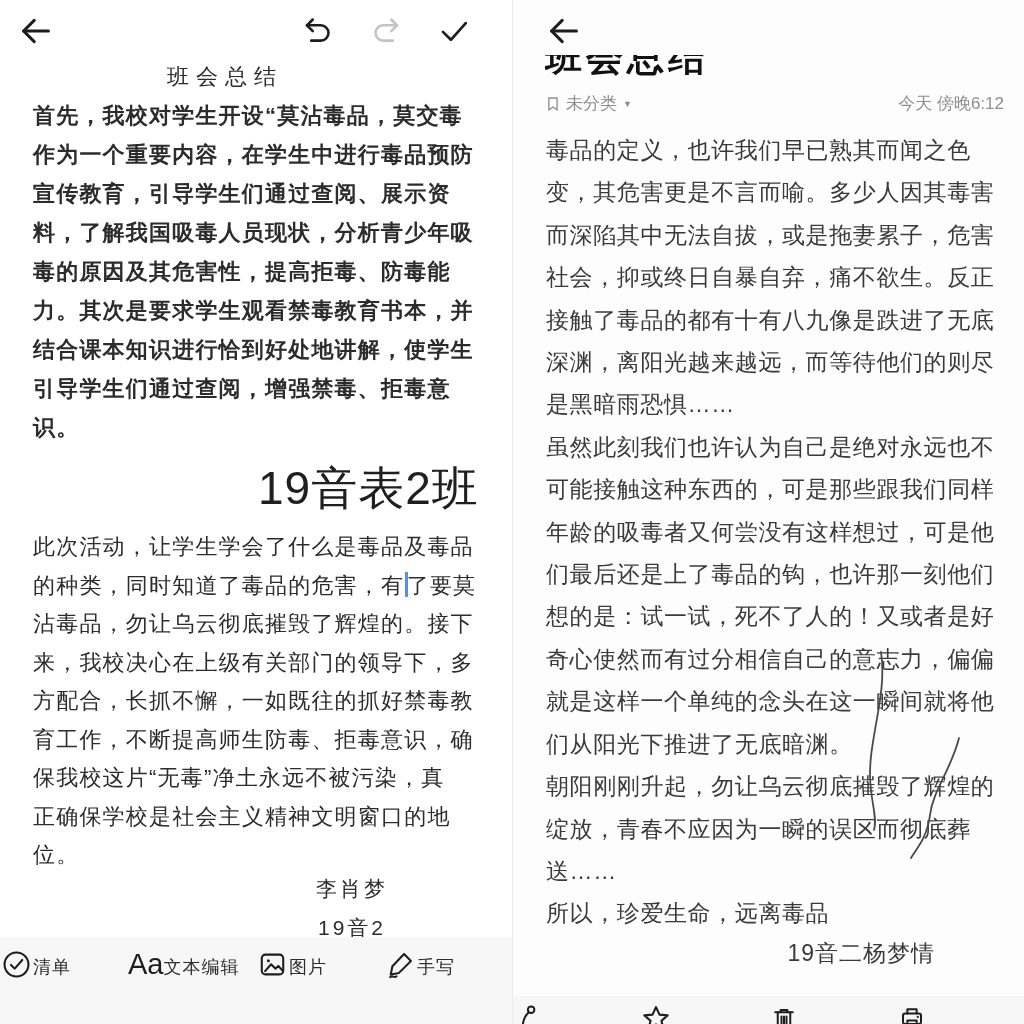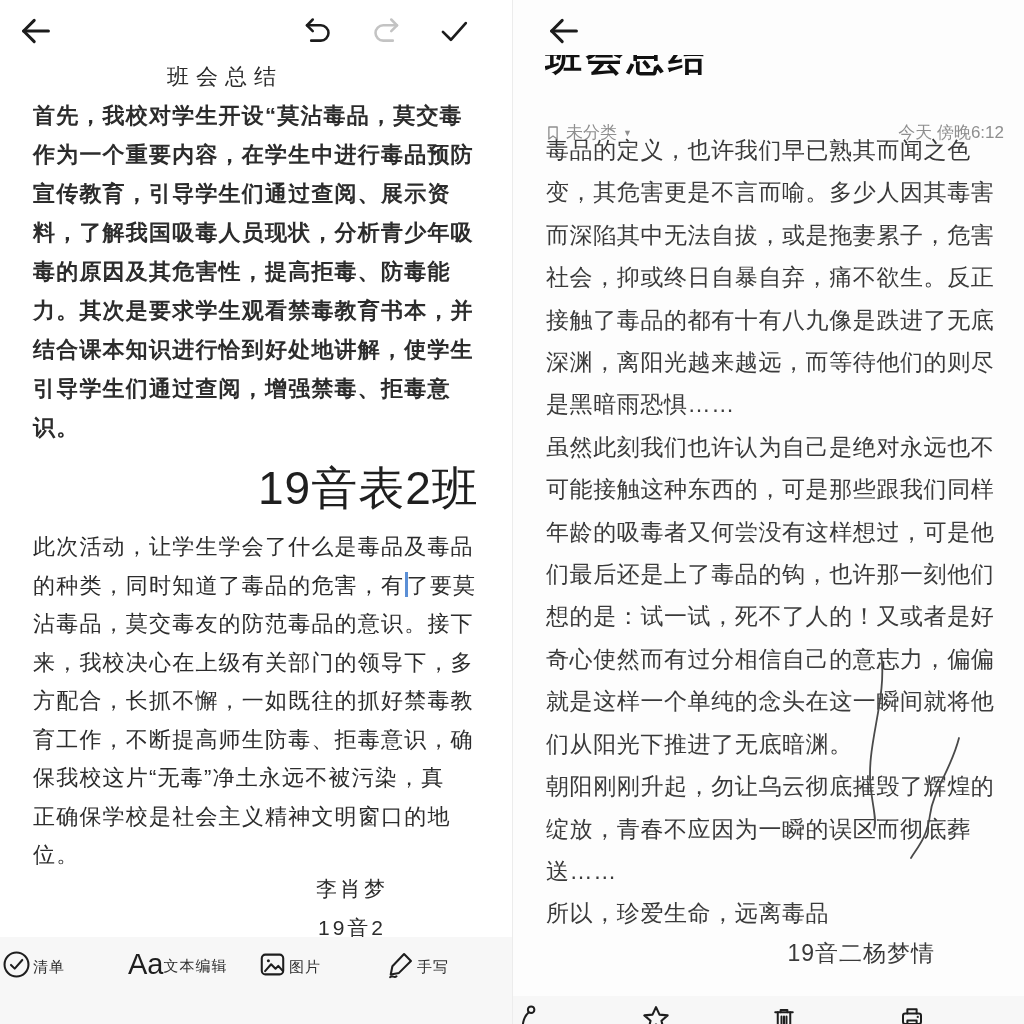--- a/index.html
+++ b/index.html
@@ -22,27 +22,27 @@
     letter-spacing:1px;white-space:nowrap;}
   .caret{display:inline-block;width:2.5px;height:25px;background:#5b8fd6;
     vertical-align:-4px;margin:0 -1px 0 1px;}
   #lp-signature{top:869px;left:192px;width:320px;text-align:center;color:#2c2c2c;
     font-size:21px;line-height:39px;letter-spacing:3px;}
   #lp-toolbar{top:937px;left:0;width:512px;height:87px;background:#f7f7f7;
     display:flex;align-items:flex-start;}
   .tool-item{flex:1;display:flex;flex-direction:row;align-items:center;
     padding-top:11px;cursor:pointer;}
   .tool-item .glyph-aa{font-size:29px;font-weight:500;color:#1e1e1e;line-height:32px;height:32px;}
-  .tool-label{font-size:15px;color:#2e2e2e;margin-top:5px;letter-spacing:1px;}
+  .tool-label{font-size:18px;color:#2e2e2e;margin-top:5px;letter-spacing:1px;}
   
   #rp-title-clip{top:55px;left:32px;width:300px;height:23px;overflow:hidden;}
   #rp-title-clip .t{font-size:37px;font-weight:700;color:#111;letter-spacing:4px;
     margin-top:-17px;line-height:40px;}
   #rp-meta{top:92px;left:31px;right:20px;display:flex;align-items:center;
-    color:#8e8e8e;font-size:17px;margin-top:29px;}
+    color:#8e8e8e;font-size:17px;}
   #rp-meta .cat{display:flex;align-items:center;gap:4px;cursor:pointer;}
   #rp-meta .tri{font-size:9px;margin-left:2px;color:#8e8e8e;}
   #rp-meta .time{margin-left:auto;}
   #rp-body{top:129px;left:33px;right:18px;color:#3a3a3a;font-size:23px;
     line-height:42.4px;letter-spacing:0.6px;font-weight:500;}
   #rp-signature{top:938px;left:0;right:89px;text-align:right;color:#3a3a3a;
     font-size:23px;font-weight:500;letter-spacing:1px;}
   #rp-scribbles{top:0;left:0;pointer-events:none;}
   #rp-toolbar{top:996px;left:0;width:512px;height:28px;background:#f7f7f7;
     display:flex;align-items:flex-start;}
@@ -91,21 +91,21 @@
       <div class="hw-line">结合课本知识进行恰到好处地讲解，使学生</div>
       <div class="hw-line">引导学生们通过查阅，增强禁毒、拒毒意</div>
       <div class="hw-line">识。</div>
     </div>
 
     <div class="abs" id="lp-watermark">19音表2班</div>
 
     <div class="abs hw-block" id="lp-para2">
       <div class="hw-line">此次活动，让学生学会了什么是毒品及毒品</div>
       <div class="hw-line"><span>的种类，同时知道了毒品的危害，有</span><span class="caret"></span><span>了要莫</span></div>
-      <div class="hw-line">沾毒品，莫交毒友的防范毒品的意识。接下</div>
+      <div class="hw-line">沾毒品，勿让乌云彻底摧毁了辉煌的。接下</div>
       <div class="hw-line">来，我校决心在上级有关部门的领导下，多</div>
       <div class="hw-line">方配合，长抓不懈，一如既往的抓好禁毒教</div>
       <div class="hw-line">育工作，不断提高师生防毒、拒毒意识，确</div>
       <div class="hw-line">保我校这片“无毒”净土永远不被污染，真</div>
       <div class="hw-line">正确保学校是社会主义精神文明窗口的地</div>
       <div class="hw-line">位。</div>
     </div>
 
     <div class="abs" id="lp-signature">
       <div>李肖梦</div>

